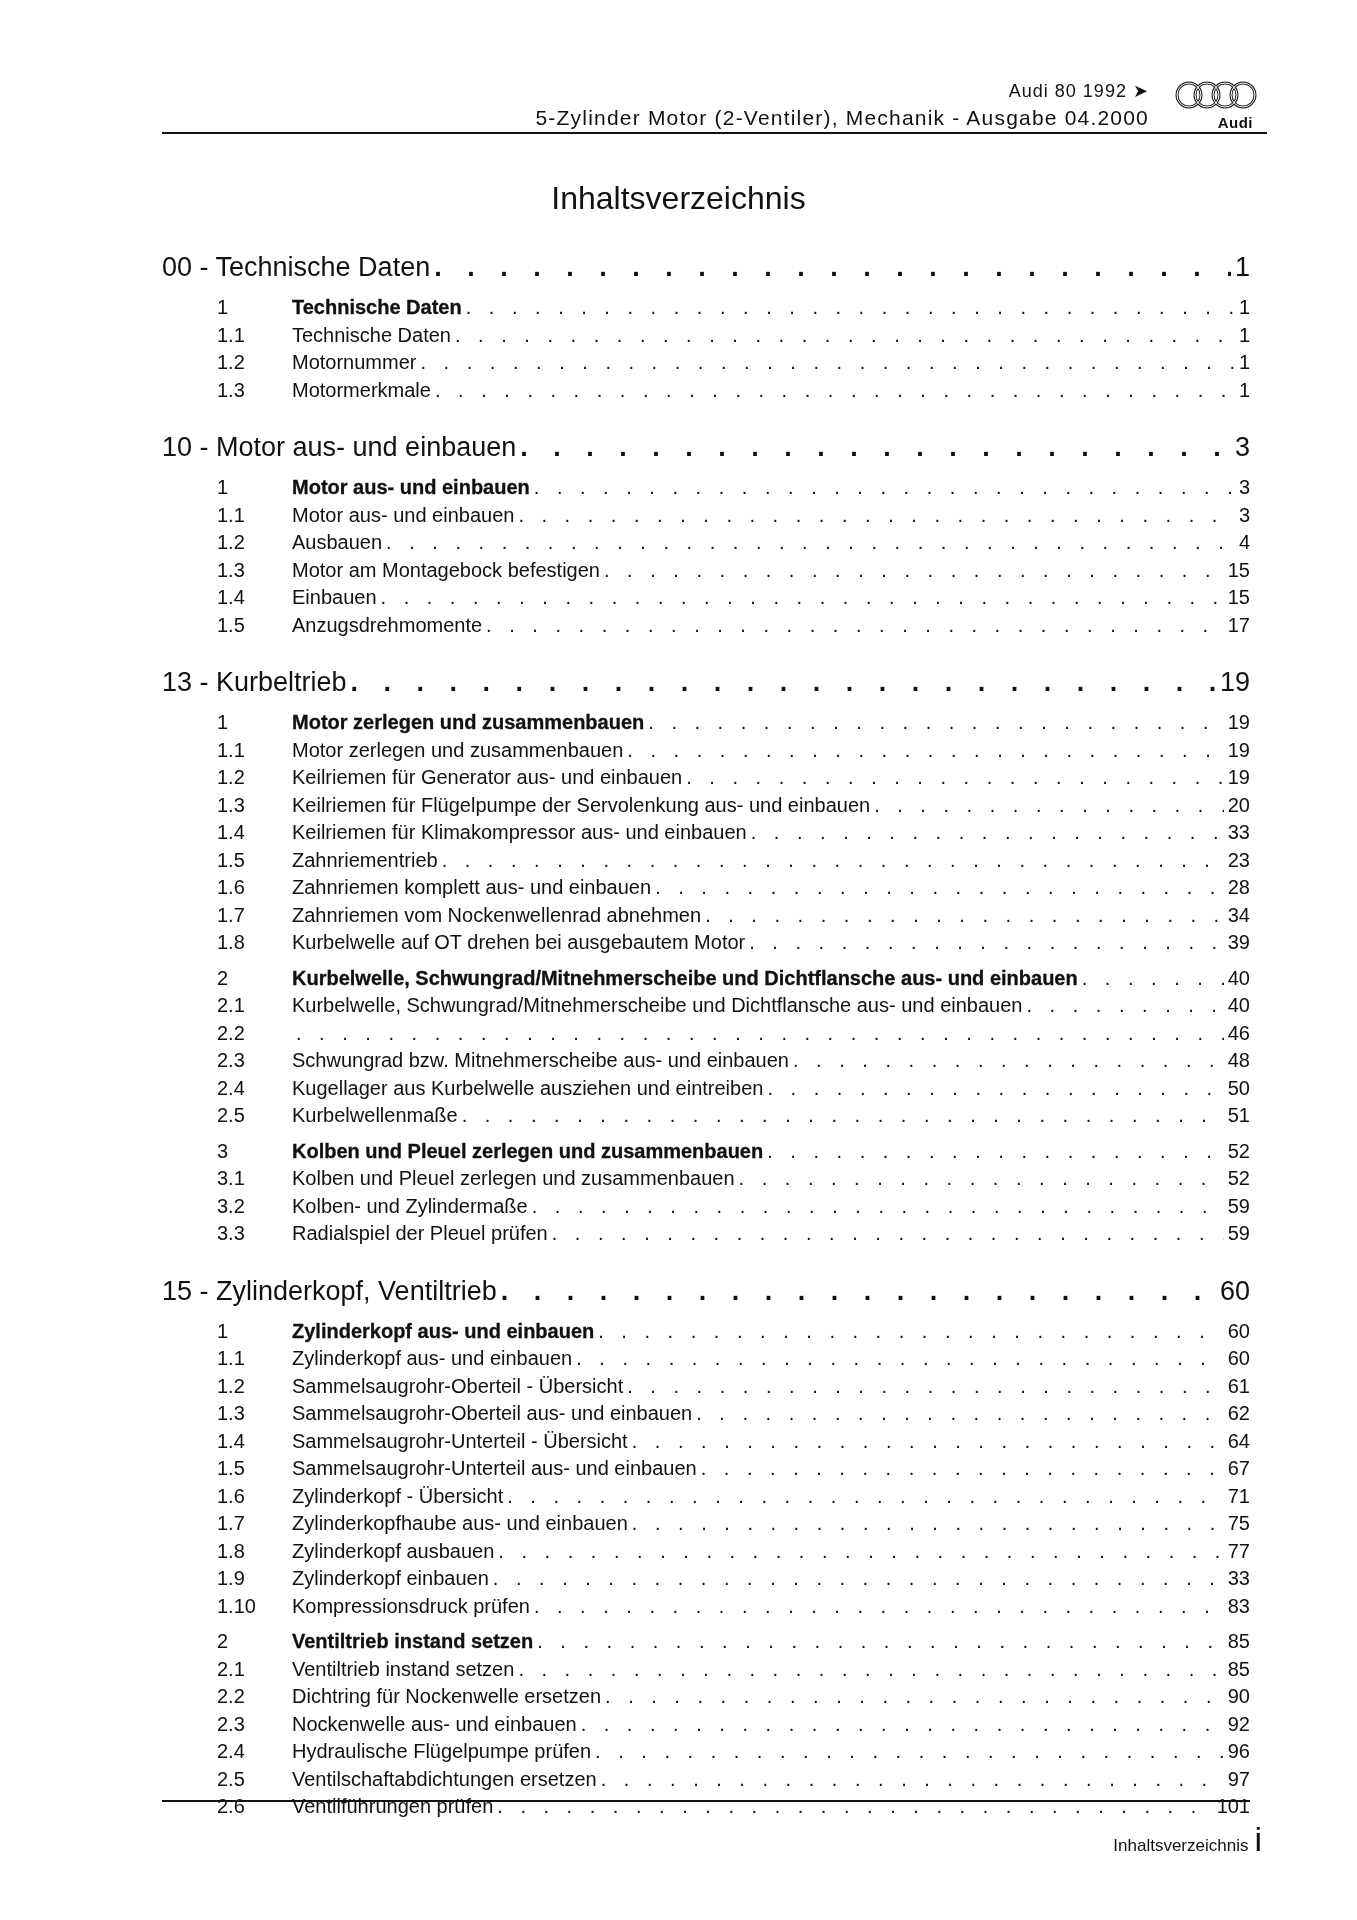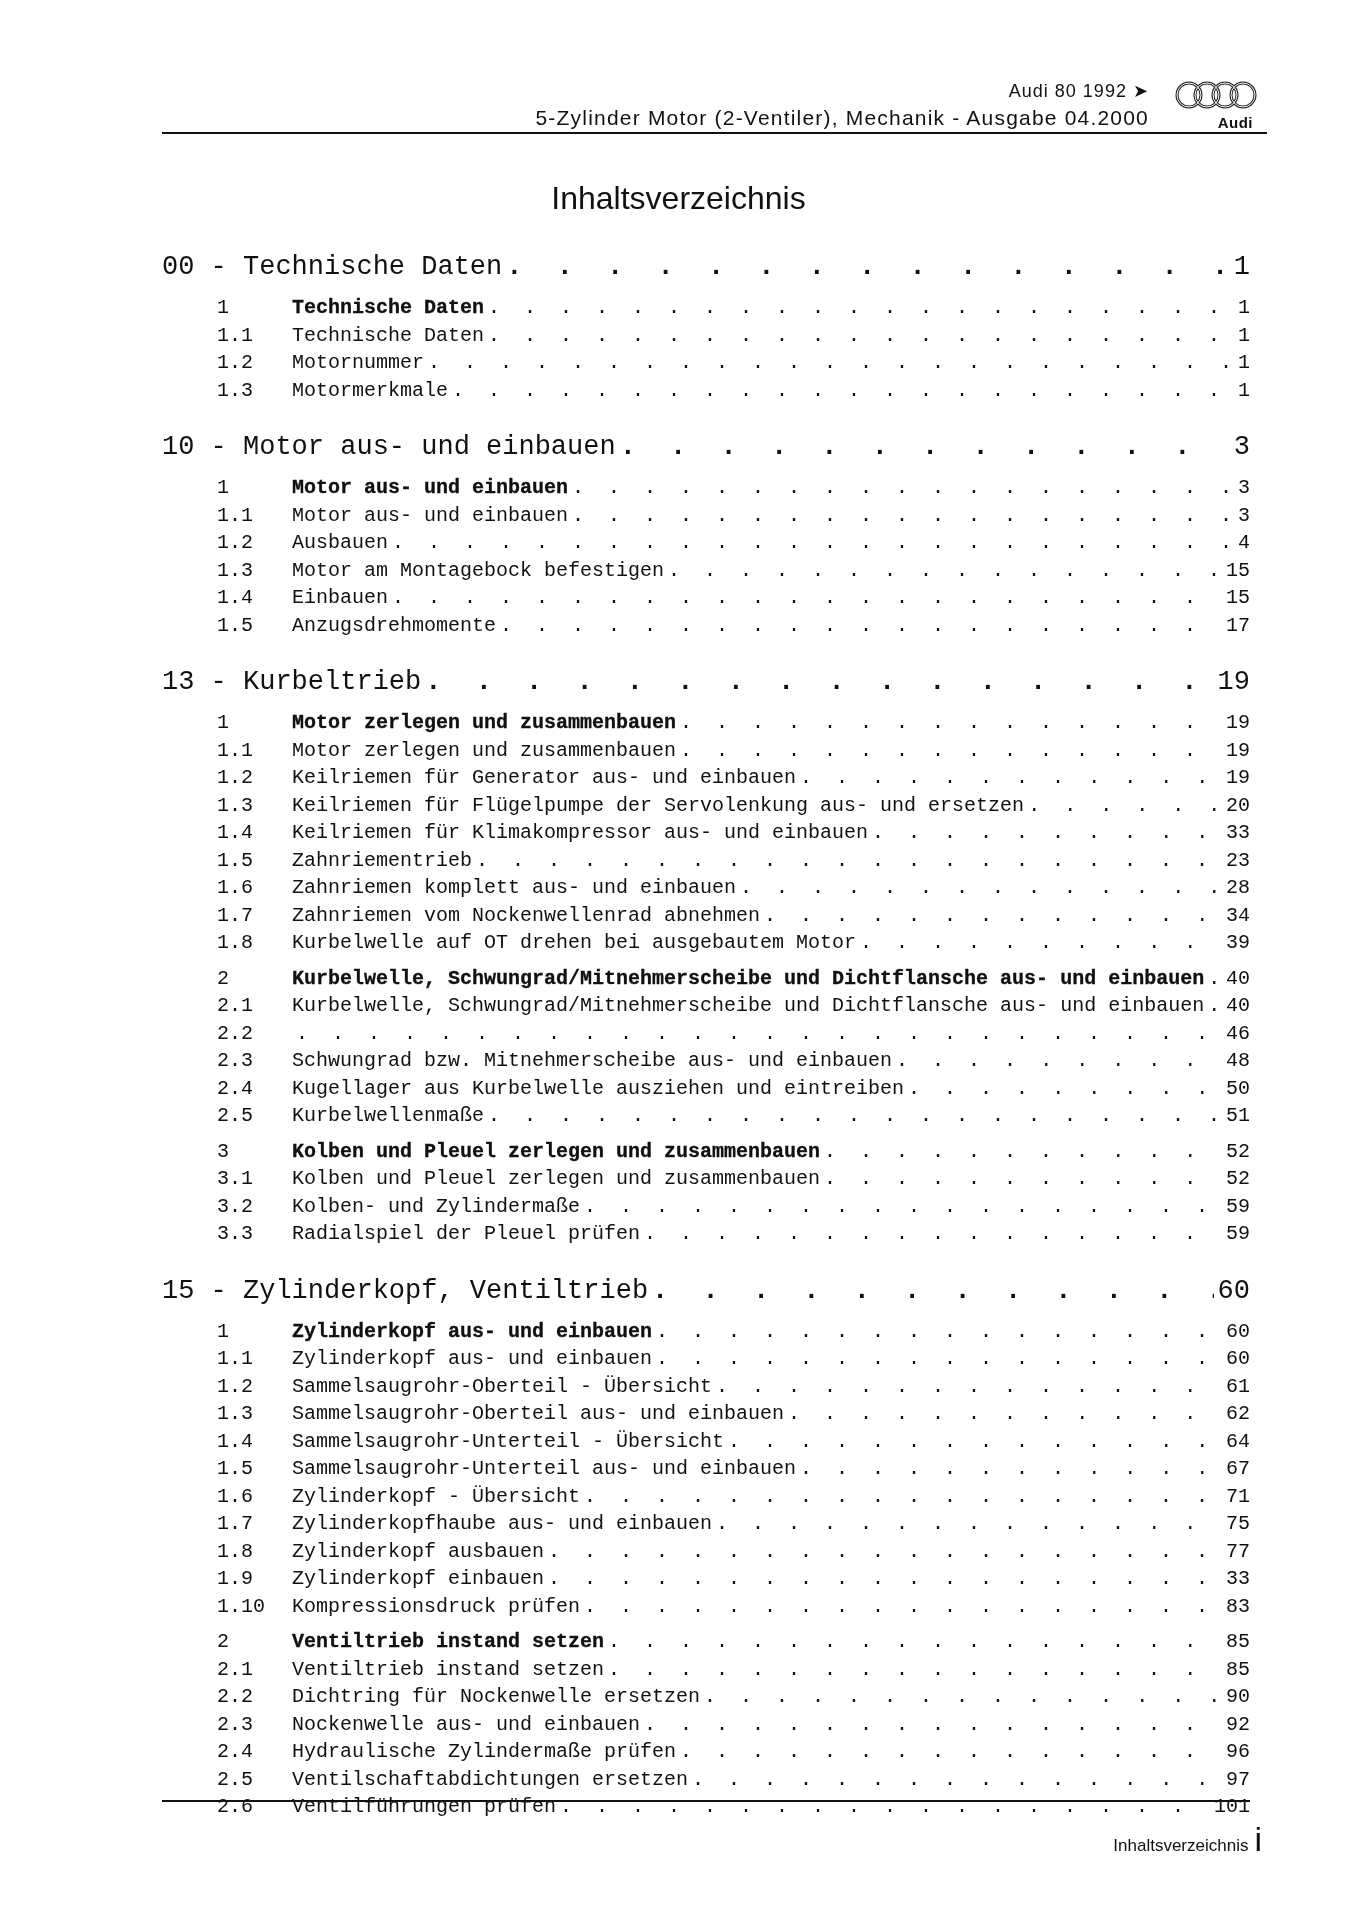--- a/index.html
+++ b/index.html
@@ -4,21 +4,21 @@
 <style>
   html, body { margin: 0; padding: 0; background: #ffffff; }
   body { width: 1357px; height: 1920px; position: relative; font-family: "Liberation Sans", sans-serif; color: #111; overflow: hidden; }
   .header { position: absolute; left: 162px; top: 78px; width: 1105px; height: 58px; }
   .header .line1 { position: absolute; right: 118px; top: 2px; font-size: 18px; letter-spacing: 1px; font-family: "Liberation Sans Narrow", "Liberation Sans", sans-serif; }
   .header .line2 { position: absolute; right: 118px; top: 28px; font-size: 21px; letter-spacing: 1.2px; }
   .header .rule { position: absolute; left: 0; right: 0; top: 54px; height: 2px; background: #111; }
   .logo { position: absolute; right: 0; top: 0; width: 100px; height: 54px; }
   .logo .brand { position: absolute; right: 14px; top: 36px; font-size: 15px; font-weight: bold; letter-spacing: 0.5px; }
   .title { position: absolute; left: 0; width: 1357px; top: 180px; text-align: center; font-size: 32px; }
-  .toc { position: absolute; left: 162px; top: 252px; width: 1088px; font-family: Liberation Mono, monospace; }
+  .toc { position: absolute; left: 162px; top: 252px; width: 1088px; }
   .chapter { display: flex; align-items: baseline; font-size: 27px; height: 40px; margin-top: 0; }
   .chapter.gap { margin-top: 26px; }
   .chapter .t { white-space: nowrap; }
   .dots { flex: 1; overflow: hidden; white-space: nowrap; margin: 0 4px; letter-spacing: 6px; }
   .chapter .dots { letter-spacing: 9px; font-weight: bold; }
   .chapter .p { white-space: nowrap; }
   .entry { display: flex; align-items: baseline; font-size: 20px; height: 27.5px; padding-left: 55px; }
   .entry.group { margin-top: 8px; }
   .entry.first { margin-top: 4px; }
   .entry .n { width: 75px; flex: none; }
@@ -147,21 +147,21 @@
       <span class="p">19</span>
     </div>
     <div class="entry">
       <span class="n">1.2</span>
       <span class="t">Keilriemen für Generator aus- und einbauen</span>
       <span class="dots">. . . . . . . . . . . . . . . . . . . . . . . . . . . . . . . . . . . . . . . . . . . . . . . . . . . . . . . . . . . . . . . . . . . . . . . . . . . . . . . . . . . . . . . . . . . . . . . . . . . . . . . . . . . . . . . . . . . . . . . . . . . . . . . . . . . . . . . . . . . . . . . . . . . . . . . . . . . . . . . . . . . . . . . . . . . . . . . . . . . . . . . . . . . . . . . . . . . . . . . . </span>
       <span class="p">19</span>
     </div>
     <div class="entry">
       <span class="n">1.3</span>
-      <span class="t">Keilriemen für Flügelpumpe der Servolenkung aus- und ersetzen</span>
+      <span class="t">Keilriemen für Flügelpumpe der Servolenkung aus- und einbauen</span>
       <span class="dots">. . . . . . . . . . . . . . . . . . . . . . . . . . . . . . . . . . . . . . . . . . . . . . . . . . . . . . . . . . . . . . . . . . . . . . . . . . . . . . . . . . . . . . . . . . . . . . . . . . . . . . . . . . . . . . . . . . . . . . . . . . . . . . . . . . . . . . . . . . . . . . . . . . . . . . . . . . . . . . . . . . . . . . . . . . . . . . . . . . . . . . . . . . . . . . . . . . . . . . . . </span>
       <span class="p">20</span>
     </div>
     <div class="entry">
       <span class="n">1.4</span>
       <span class="t">Keilriemen für Klimakompressor aus- und einbauen</span>
       <span class="dots">. . . . . . . . . . . . . . . . . . . . . . . . . . . . . . . . . . . . . . . . . . . . . . . . . . . . . . . . . . . . . . . . . . . . . . . . . . . . . . . . . . . . . . . . . . . . . . . . . . . . . . . . . . . . . . . . . . . . . . . . . . . . . . . . . . . . . . . . . . . . . . . . . . . . . . . . . . . . . . . . . . . . . . . . . . . . . . . . . . . . . . . . . . . . . . . . . . . . . . . . </span>
       <span class="p">33</span>
     </div>
     <div class="entry">
@@ -337,21 +337,21 @@
       <span class="p">90</span>
     </div>
     <div class="entry">
       <span class="n">2.3</span>
       <span class="t">Nockenwelle aus- und einbauen</span>
       <span class="dots">. . . . . . . . . . . . . . . . . . . . . . . . . . . . . . . . . . . . . . . . . . . . . . . . . . . . . . . . . . . . . . . . . . . . . . . . . . . . . . . . . . . . . . . . . . . . . . . . . . . . . . . . . . . . . . . . . . . . . . . . . . . . . . . . . . . . . . . . . . . . . . . . . . . . . . . . . . . . . . . . . . . . . . . . . . . . . . . . . . . . . . . . . . . . . . . . . . . . . . . . </span>
       <span class="p">92</span>
     </div>
     <div class="entry">
       <span class="n">2.4</span>
-      <span class="t">Hydraulische Zylindermaße prüfen</span>
+      <span class="t">Hydraulische Flügelpumpe prüfen</span>
       <span class="dots">. . . . . . . . . . . . . . . . . . . . . . . . . . . . . . . . . . . . . . . . . . . . . . . . . . . . . . . . . . . . . . . . . . . . . . . . . . . . . . . . . . . . . . . . . . . . . . . . . . . . . . . . . . . . . . . . . . . . . . . . . . . . . . . . . . . . . . . . . . . . . . . . . . . . . . . . . . . . . . . . . . . . . . . . . . . . . . . . . . . . . . . . . . . . . . . . . . . . . . . . </span>
       <span class="p">96</span>
     </div>
     <div class="entry">
       <span class="n">2.5</span>
       <span class="t">Ventilschaftabdichtungen ersetzen</span>
       <span class="dots">. . . . . . . . . . . . . . . . . . . . . . . . . . . . . . . . . . . . . . . . . . . . . . . . . . . . . . . . . . . . . . . . . . . . . . . . . . . . . . . . . . . . . . . . . . . . . . . . . . . . . . . . . . . . . . . . . . . . . . . . . . . . . . . . . . . . . . . . . . . . . . . . . . . . . . . . . . . . . . . . . . . . . . . . . . . . . . . . . . . . . . . . . . . . . . . . . . . . . . . . </span>
       <span class="p">97</span>
     </div>
     <div class="entry">

